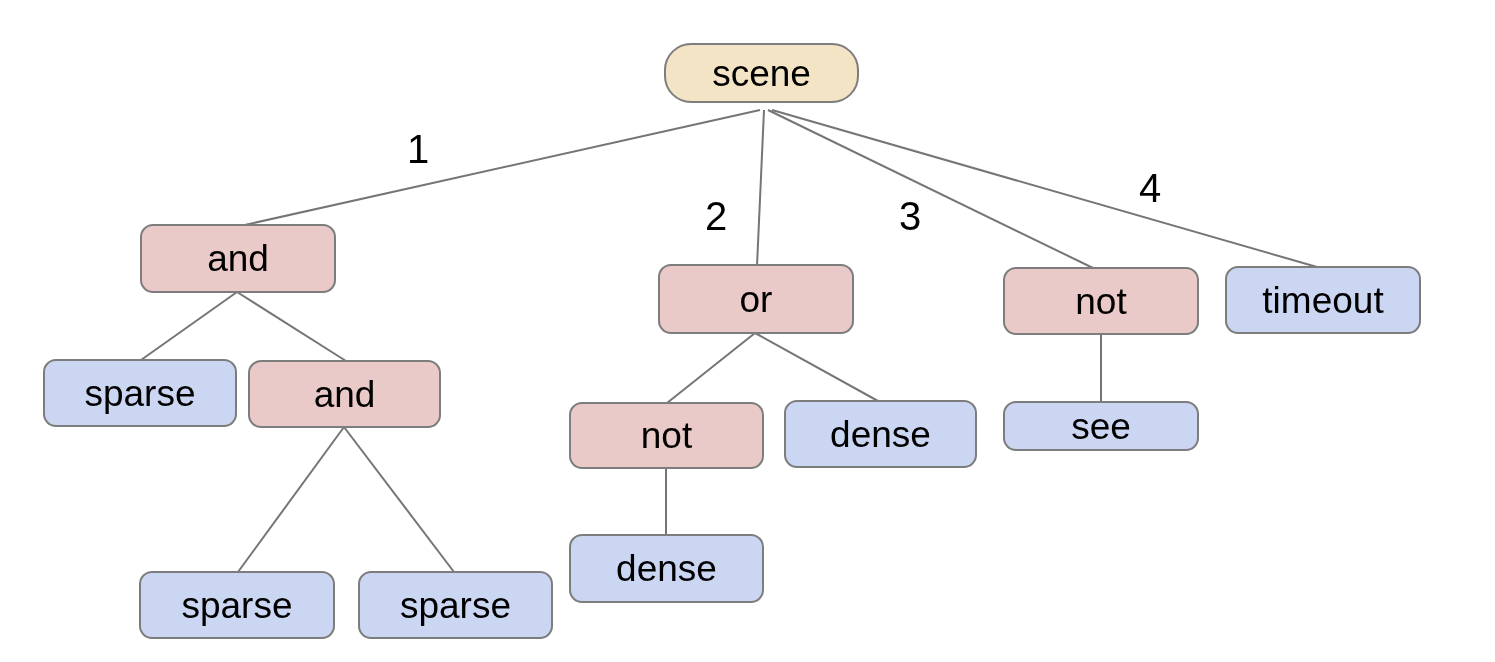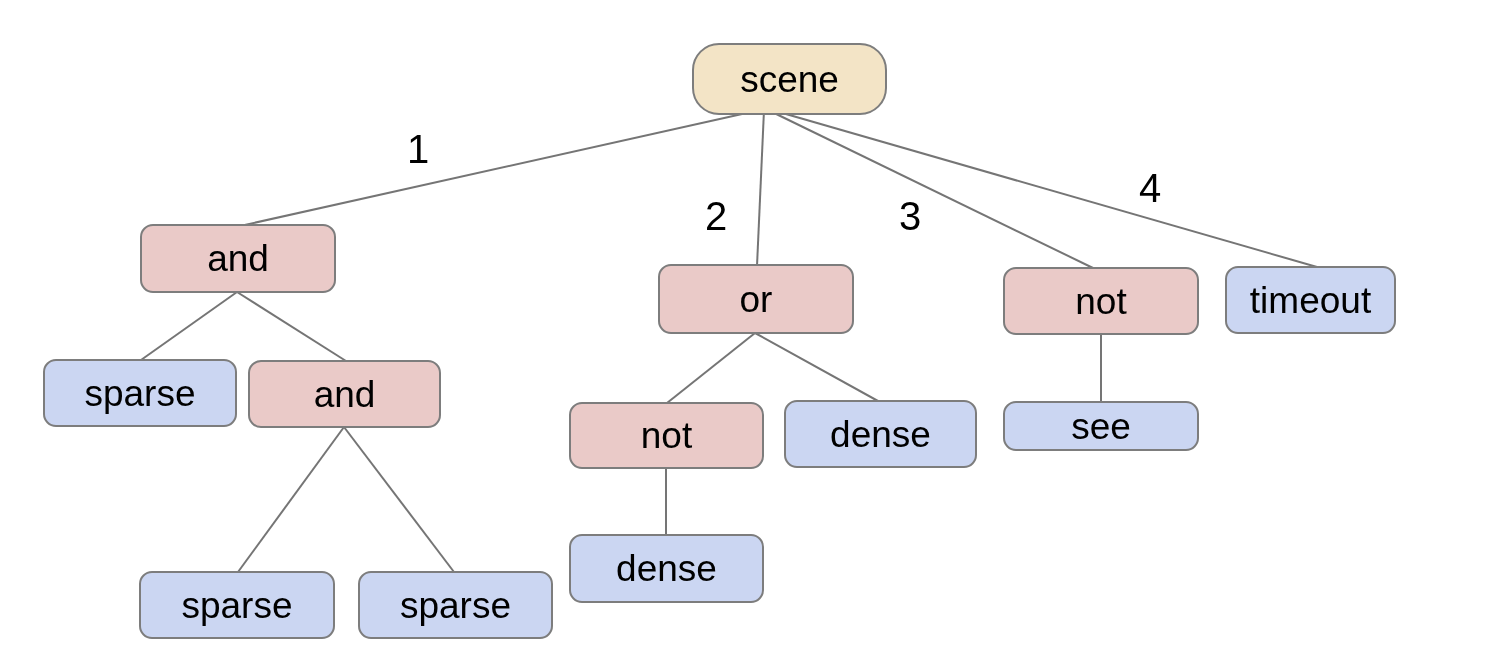--- a/index.html
+++ b/index.html
@@ -36,25 +36,25 @@
     font-size: 37px;
     line-height: 1;
     color: var(--text, #000000);
     white-space: nowrap;
   }
   .fill-root     { background: var(--root-fill, #f3e4c6); }
   .fill-operator { background: var(--operator-fill, #eacac8); }
   .fill-leaf     { background: var(--leaf-fill, #cbd6f2); }
 
   
-  #n-scene    { left: 692px;  top: 43px;  width: 195px; height: 72px; border-radius: 27px; }
+  #n-scene    { left: 664px;  top: 43px;  width: 195px; height: 60px; border-radius: 27px; }
   #n-and-1    { left: 140px;  top: 224px; width: 196px; height: 69px; }
   #n-or       { left: 658px;  top: 264px; width: 196px; height: 70px; }
   #n-not-1    { left: 1003px; top: 267px; width: 196px; height: 68px; }
-  #n-timeout  { left: 1225px; top: 266px; width: 171px; height: 68px; }
+  #n-timeout  { left: 1225px; top: 266px; width: 196px; height: 68px; }
   #n-sparse-1 { left: 43px;   top: 359px; width: 194px; height: 68px; }
   #n-and-2    { left: 248px;  top: 360px; width: 193px; height: 68px; }
   #n-not-2    { left: 569px;  top: 402px; width: 195px; height: 67px; }
   #n-dense-1  { left: 784px;  top: 400px; width: 193px; height: 68px; }
   #n-see      { left: 1003px; top: 401px; width: 196px; height: 50px; }
   #n-sparse-2 { left: 139px;  top: 571px; width: 196px; height: 68px; }
   #n-sparse-3 { left: 358px;  top: 571px; width: 195px; height: 68px; }
   #n-dense-2  { left: 569px;  top: 534px; width: 195px; height: 69px; }
 
   .edge-label {

